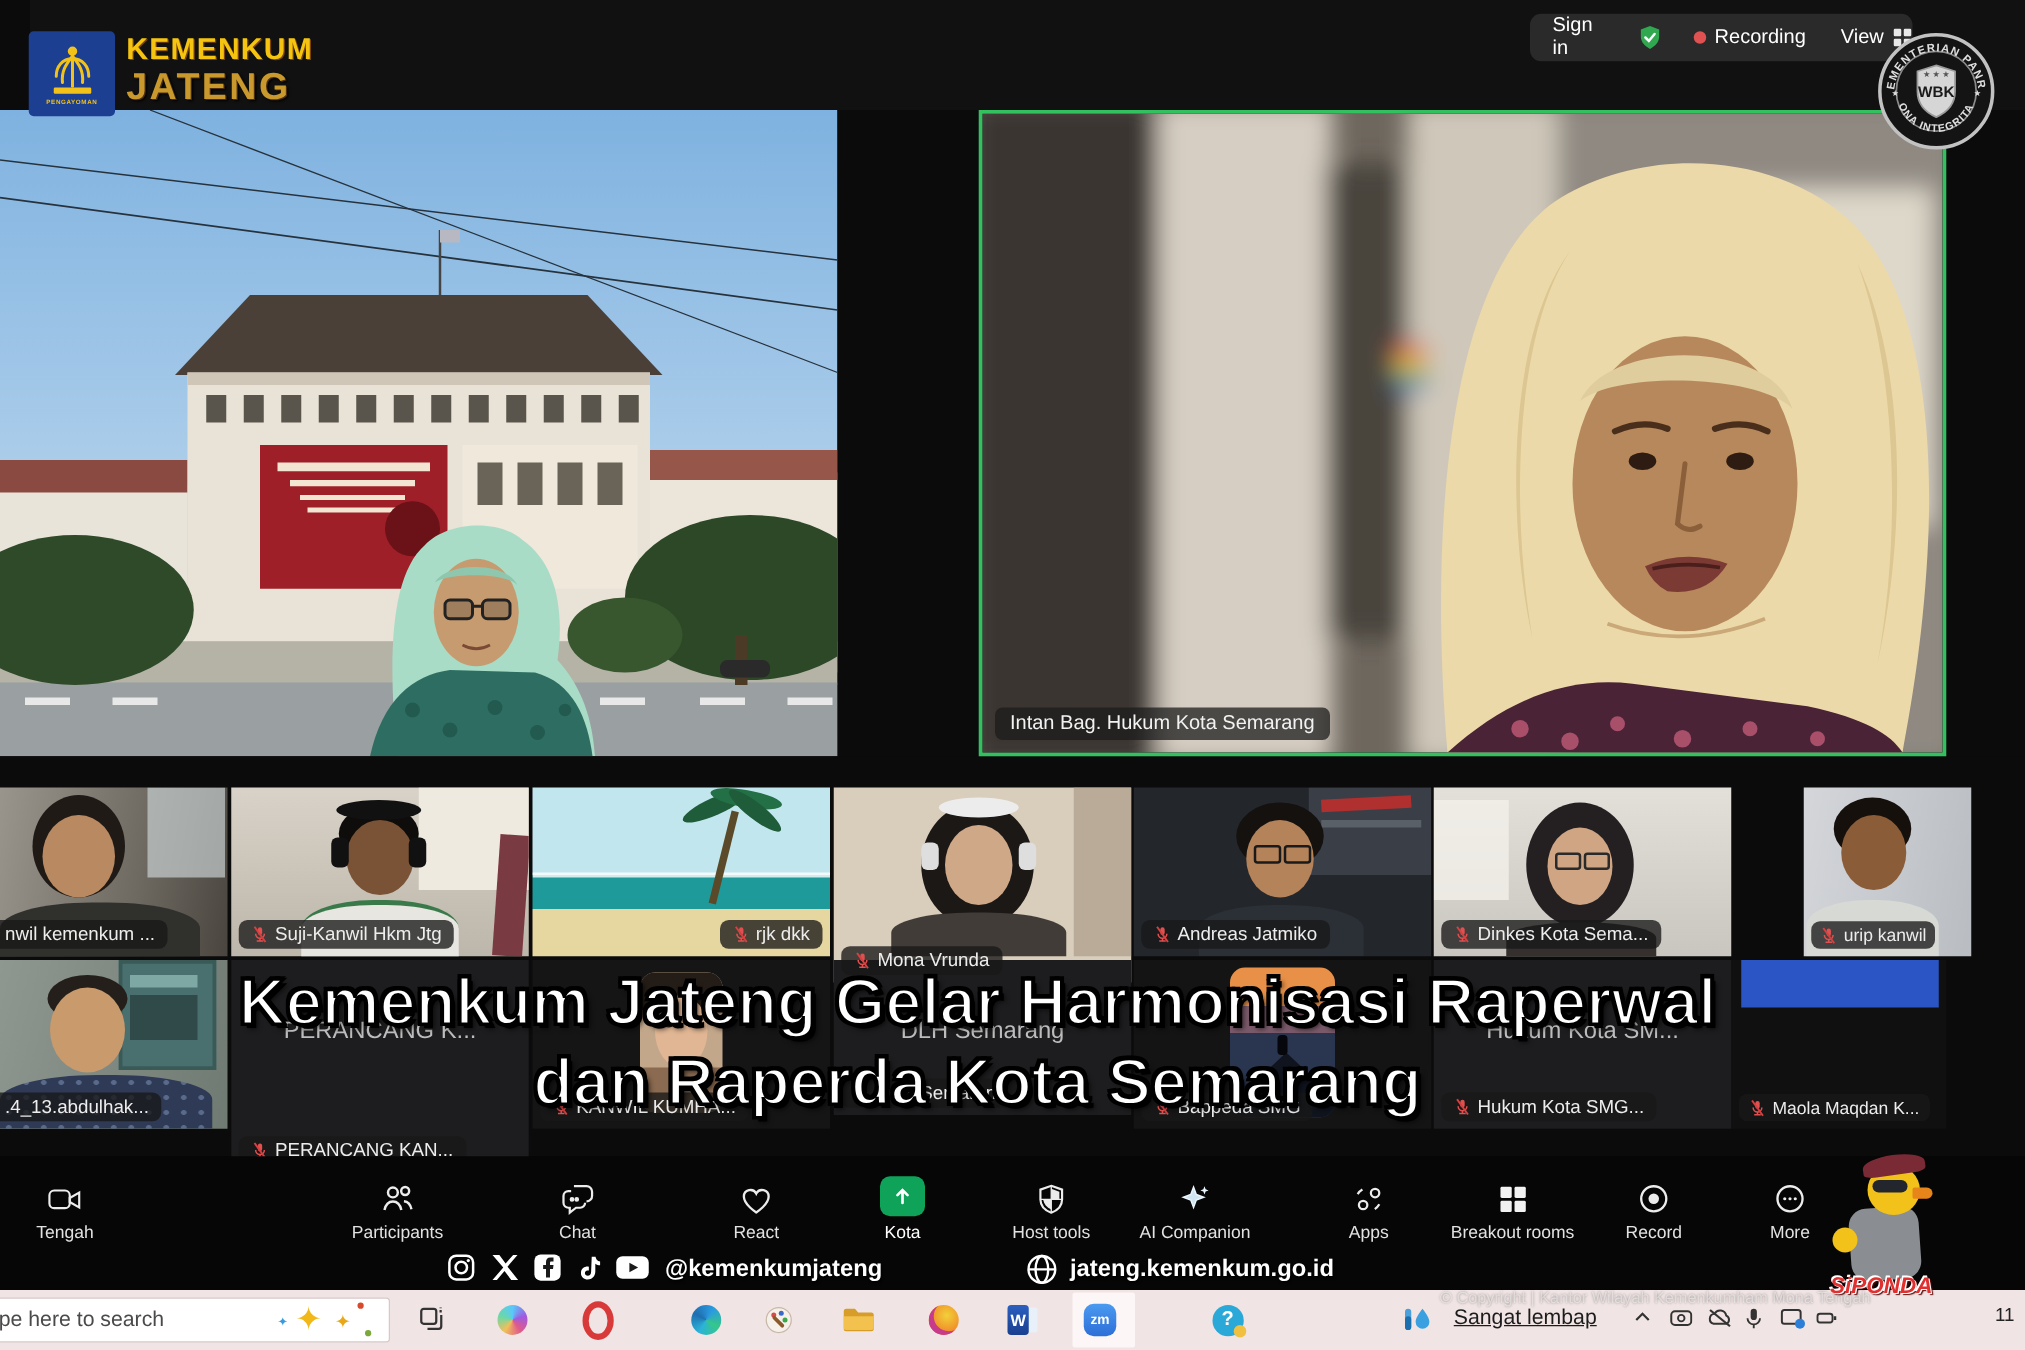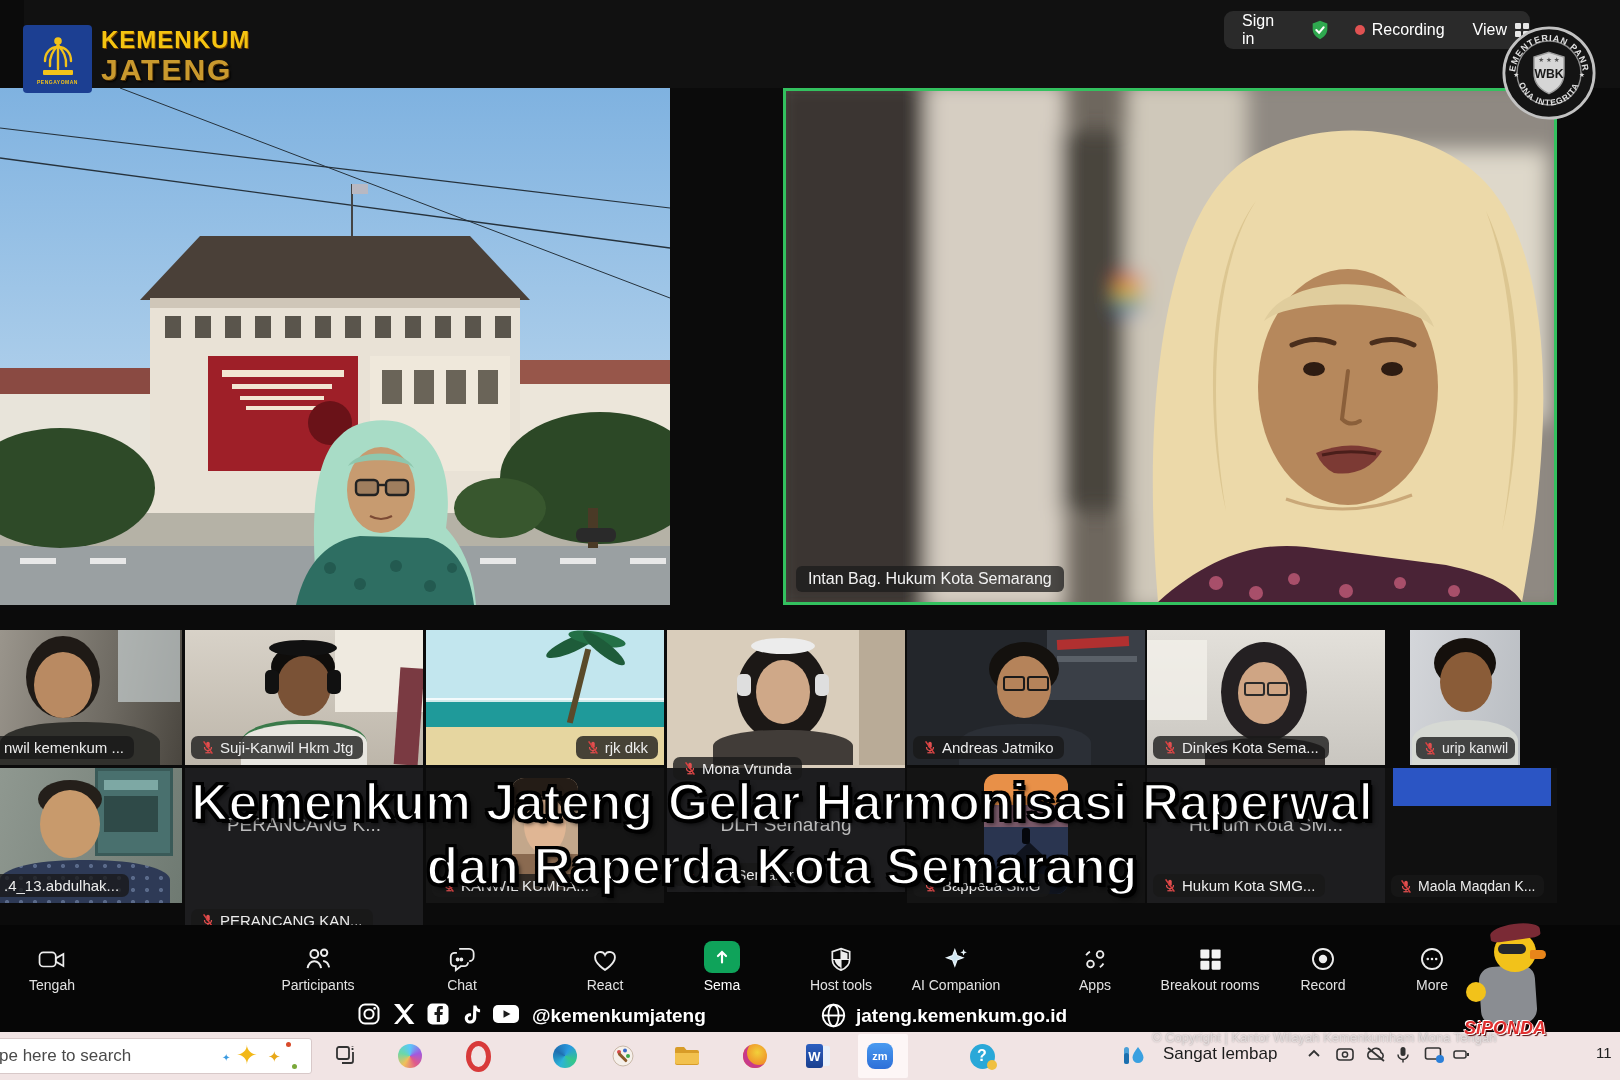--- a/index.html
+++ b/index.html
@@ -57,21 +57,21 @@
   .soc-ic{position:absolute;top:2px;}
   .soc-txt{position:absolute;top:5px;font-size:19px;font-weight:bold;text-shadow:1px 1px 2px #000;white-space:nowrap;}
   
   .taskbar{position:absolute;left:0;top:1032px;width:1620px;height:48px;background:#f1e4e4;z-index:45;}
   .searchbox{position:absolute;left:-8px;top:6px;width:320px;height:36px;background:#fff;border:1px solid #d8c9c9;
     border-radius:3px;display:flex;align-items:center;font-size:17px;color:#4a4a4a;padding-left:6px;box-sizing:border-box;}
   .spark{position:absolute;top:8px;font-size:22px;color:#f2b818;}
   .tk-ic{position:absolute;top:8px;width:32px;height:32px;display:flex;align-items:center;justify-content:center;}
   .underline{position:absolute;top:44px;height:3px;width:46px;background:#b23a3a;border-radius:2px;}
   .zoom-active{position:absolute;left:858px;top:2px;width:50px;height:44px;background:#fdf6f6;border-radius:2px;}
-  .weather-txt{position:absolute;left:1163px;top:12px;font-size:17px;color:#1c1c1c;}
+  .weather-txt{position:absolute;left:1163px;top:12px;font-size:17px;color:#1c1c1c;text-decoration:underline;}
   .tray{position:absolute;top:14px;color:#3a3a3a;}
   .clock{position:absolute;left:1596px;top:12px;font-size:15px;color:#222;}
   .copyright{position:absolute;left:1152px;top:1030px;z-index:56;font-size:13px;color:rgba(255,255,255,.5);
     text-shadow:0 0 2px rgba(0,0,0,.4);white-space:nowrap;}
   
   .siponda{position:absolute;left:1452px;top:926px;width:106px;height:118px;z-index:60;}
   .sp-txt{position:absolute;left:0px;top:92px;width:106px;text-align:center;font-size:18px;font-weight:900;font-style:italic;
     color:#e03030;text-shadow:1px 1px 0 #fff,-1px -1px 0 #fff,2px 2px 1px #5a0a0a;}
 </style>
 </head>
@@ -388,21 +388,21 @@
           <rect x="6" y="1.5" width="4" height="7" rx="2" fill="#e05050"></rect>
           <path d="M4 7.5a4 4 0 0 0 8 0" stroke="#e05050" fill="none" stroke-width="1.4"></path>
           <line x1="8" y1="11.5" x2="8" y2="14" stroke="#e05050" stroke-width="1.4"></line>
           <line x1="5" y1="14" x2="11" y2="14" stroke="#e05050" stroke-width="1.4"></line>
           <line x1="3" y1="1" x2="13" y2="15" stroke="#d84040" stroke-width="1.8"></line>
         </svg>
       <span>Dinkes Kota Sema...</span>
     </div>
   </div>
 
-  <div class="tile" style="left:1410px;top:630px;width:110px;height:135px;background:linear-gradient(100deg,#d4d6da,#b9bdc2)">
+  <div class="tile" style="left:1443px;top:630px;width:134px;height:135px;background:linear-gradient(100deg,#d4d6da,#b9bdc2)">
     <div class="ph" style="left:24px;top:8px;width:62px;height:50px;background:#15100c"></div>
     <div class="ph" style="left:30px;top:22px;width:52px;height:60px;background:#8a5c38"></div>
     <div class="pt" style="left:2px;top:90px;width:106px;height:45px;background:#d6d9d4"></div>
     <div class="nm" style="font-size:14px;padding:3px 7px">
       <svg class="mic" viewBox="0 0 16 16">
           <rect x="6" y="1.5" width="4" height="7" rx="2" fill="#e05050"></rect>
           <path d="M4 7.5a4 4 0 0 0 8 0" stroke="#e05050" fill="none" stroke-width="1.4"></path>
           <line x1="8" y1="11.5" x2="8" y2="14" stroke="#e05050" stroke-width="1.4"></line>
           <line x1="5" y1="14" x2="11" y2="14" stroke="#e05050" stroke-width="1.4"></line>
           <line x1="3" y1="1" x2="13" y2="15" stroke="#d84040" stroke-width="1.8"></line>
@@ -567,21 +567,21 @@
     </div>
 
     <div class="tb-item" style="left:672px;width:100px">
       <div class="tb-ic">
         <div class="share-box" style="background:#0fa35a">
           <svg width="18" height="18" viewBox="0 0 20 20">
               <path d="M10 16V5M5.5 9L10 4.5 14.5 9" stroke="#fff" stroke-width="2.4" fill="none" stroke-linecap="round"></path>
             </svg>
         </div>
       </div>
-      <div class="tb-label" style="color:#fff">Sema</div>
+      <div class="tb-label" style="color:#fff">Kota</div>
     </div>
 
     <div class="tb-item" style="left:891px;width:130px">
       <div class="tb-ic">
         <svg width="28" height="28" viewBox="0 0 24 24">
             <path d="M11 4l1.9 5.1L18 11l-5.1 1.9L11 18l-1.9-5.1L4 11l5.1-1.9z" fill="#cfe6f2" stroke="#eaf6fc" stroke-width="1"></path>
             <path d="M18.5 3.5l.8 2 2 .8-2 .8-.8 2-.8-2-2-.8 2-.8z" fill="#eaf6fc"></path>
           </svg>
       </div>
       <div class="tb-label">AI Companion</div>

